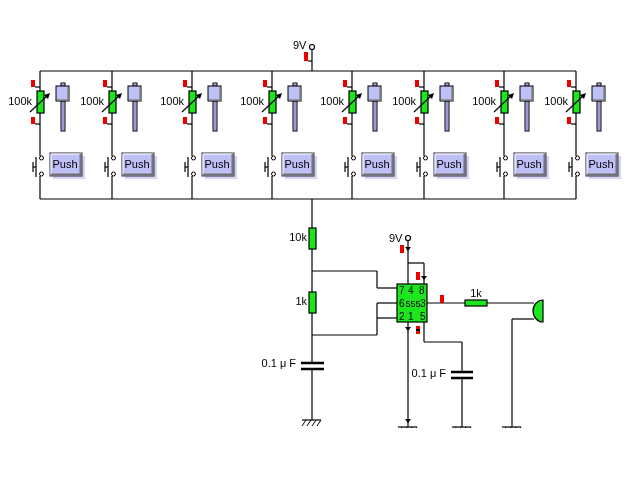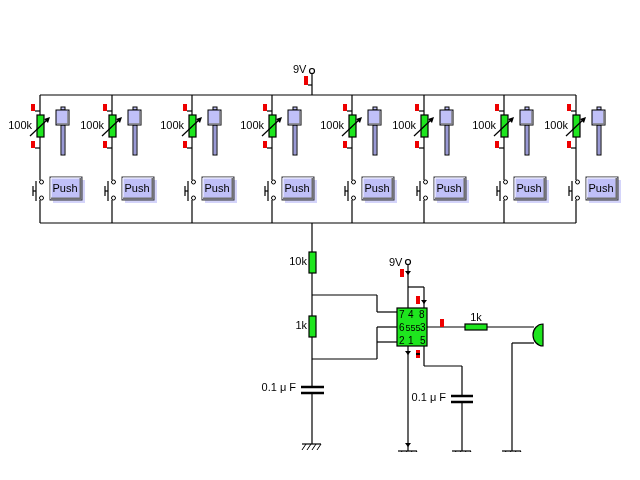--- a/index.html
+++ b/index.html
@@ -1,16 +1,16 @@
 <!DOCTYPE html>
 <html><head>
 <meta charset="utf-8">
 <style>
   html,body{margin:0;padding:0;background:#fff;}
-  #wrap{width:640px;height:428px;position:relative;overflow:hidden;background:#fff;margin-top:24px;}
+  #wrap{width:640px;height:428px;position:relative;overflow:hidden;background:#fff;}
   svg{display:block;}
   .w{stroke:#000;stroke-width:1.2;fill:none;}
   .lbl{font-family:"Liberation Sans","DejaVu Sans",sans-serif;font-size:11px;fill:#000;}
   .pin{font-family:"Liberation Sans","DejaVu Sans",sans-serif;font-size:10px;fill:#000;}
   .btn-text{font-family:"Liberation Sans","DejaVu Sans",sans-serif;font-size:11px;fill:#000;}
   .btn{cursor:pointer;}
   .slider{cursor:pointer;}
 </style>
 </head>
 <body>

